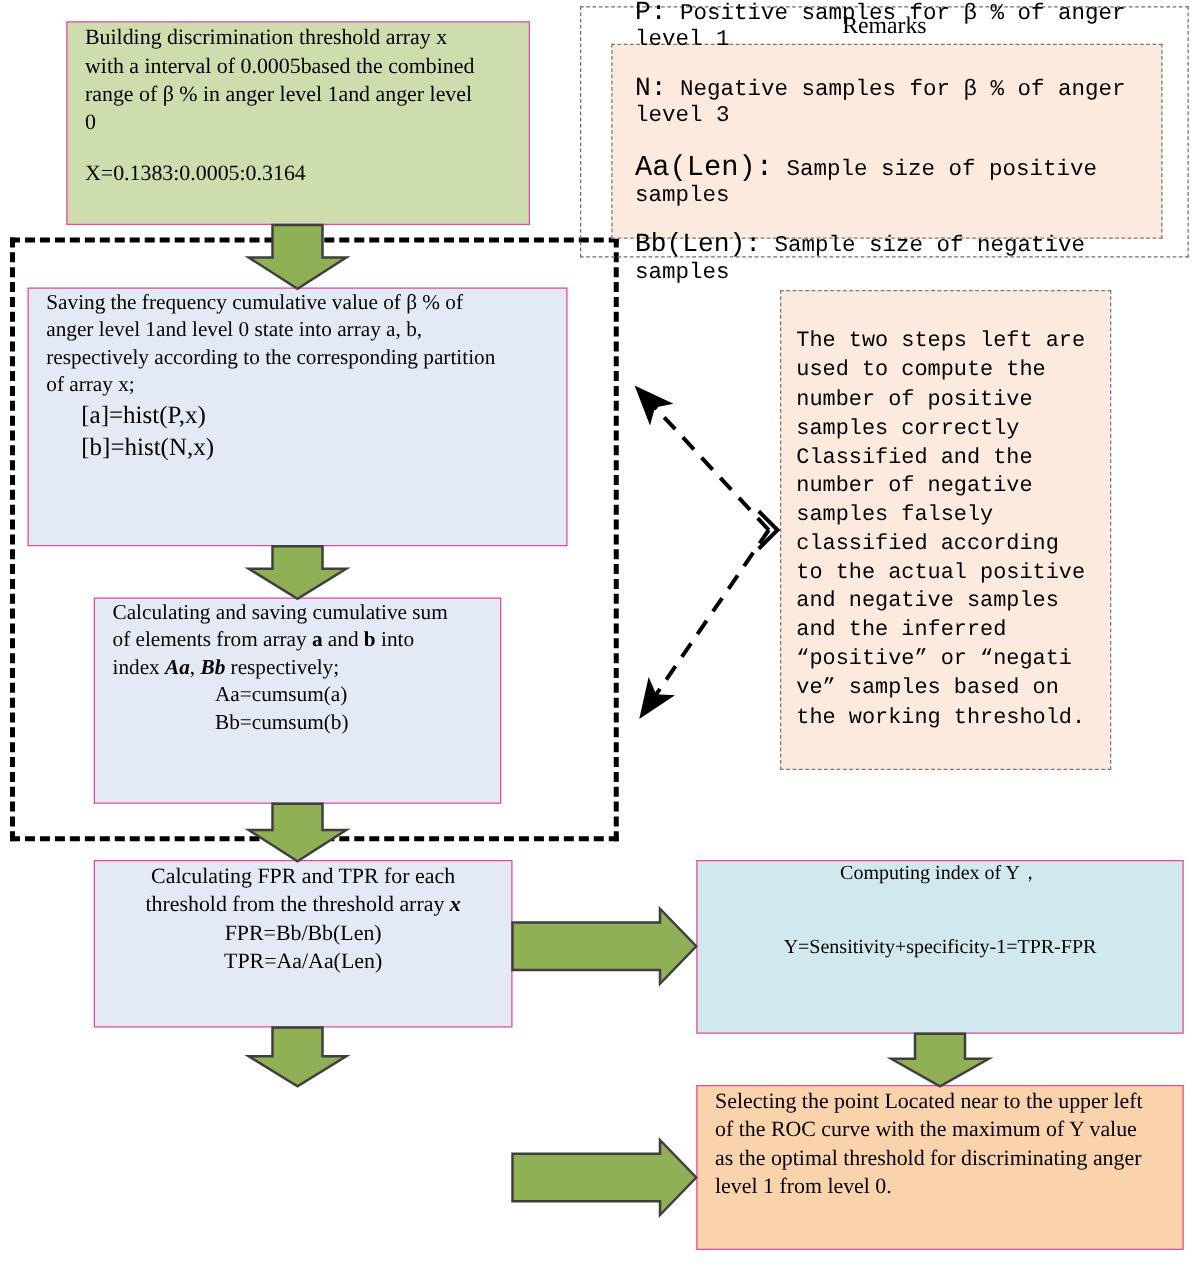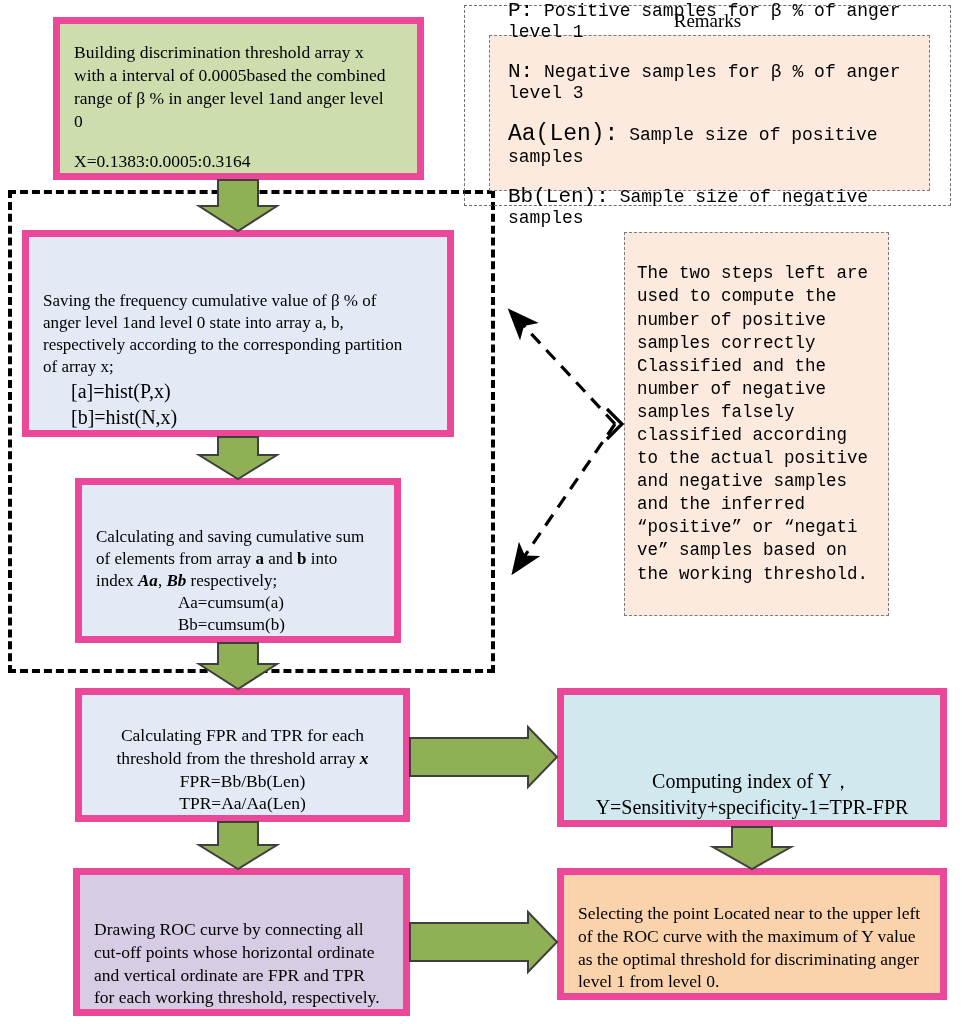--- a/index.html
+++ b/index.html
@@ -14,24 +14,24 @@
   #canvas {
     position: relative;
     width: 962px;
     height: 1024px;
     background: #ffffff;
     overflow: hidden;
   }
   .box {
     position: absolute;
     box-sizing: border-box;
-    border: 7px solid #ec4899;
+    border: 1px solid #ec4899;
     display: flex;
     flex-direction: column;
-    justify-content: flex-end;
+    justify-content: flex-start;
   }
   .box p {
     margin: 0;
     line-height: 1.30;
   }
   .txt { white-space: pre-wrap; }
 
   
   .fill-green  { background: #cdddae; }
   .fill-blue   { background: #e3eaf5; }
@@ -149,31 +149,25 @@
 
   <div class="box fill-blue t-center pad-c" style="left:75px; top:688px; width:335px; height:134px; font-size:17.5px;">
     <p>Calculating FPR and TPR  for each</p>
     <p>
       <span>threshold from the threshold array </span><span class="bi">x</span>
     </p>
     <p>FPR=Bb/Bb(Len)</p>
     <p>TPR=Aa/Aa(Len)</p>
   </div>
 
-  <div class="box fill-cyan t-center pad-c" style="left:557px; top:688px; width:390px; height:139px; font-size:20px;">
+  <div class="box fill-cyan t-center pad-c" style="left:557px; top:688px; width:390px; height:139px; font-size:16px;gap:38px;">
     <p>Computing index of Y，</p>
     <p>Y=Sensitivity+specificity-1=TPR-FPR</p>
   </div>
 
-  <div class="box fill-purple t-left pad-l" style="left:73px; top:868px; width:337px; height:148px; font-size:17.5px;">
-    <p>Drawing ROC curve by connecting all</p>
-    <p>cut-off points whose horizontal ordinate</p>
-    <p>and vertical ordinate are  FPR and TPR</p>
-    <p>for each working threshold, respectively.</p>
-  </div>
 
   <div class="box fill-orange t-left pad-l" style="left:557px; top:868px; width:390px; height:132px; font-size:17.5px;">
     <p>Selecting the point Located near to the upper left</p>
     <p>of the ROC curve with the maximum of Y value</p>
     <p>as the optimal  threshold for discriminating  anger</p>
     <p>level 1 from level 0.</p>
   </div>
 
   <svg id="arrows" viewBox="0 0 962 1024">
 

